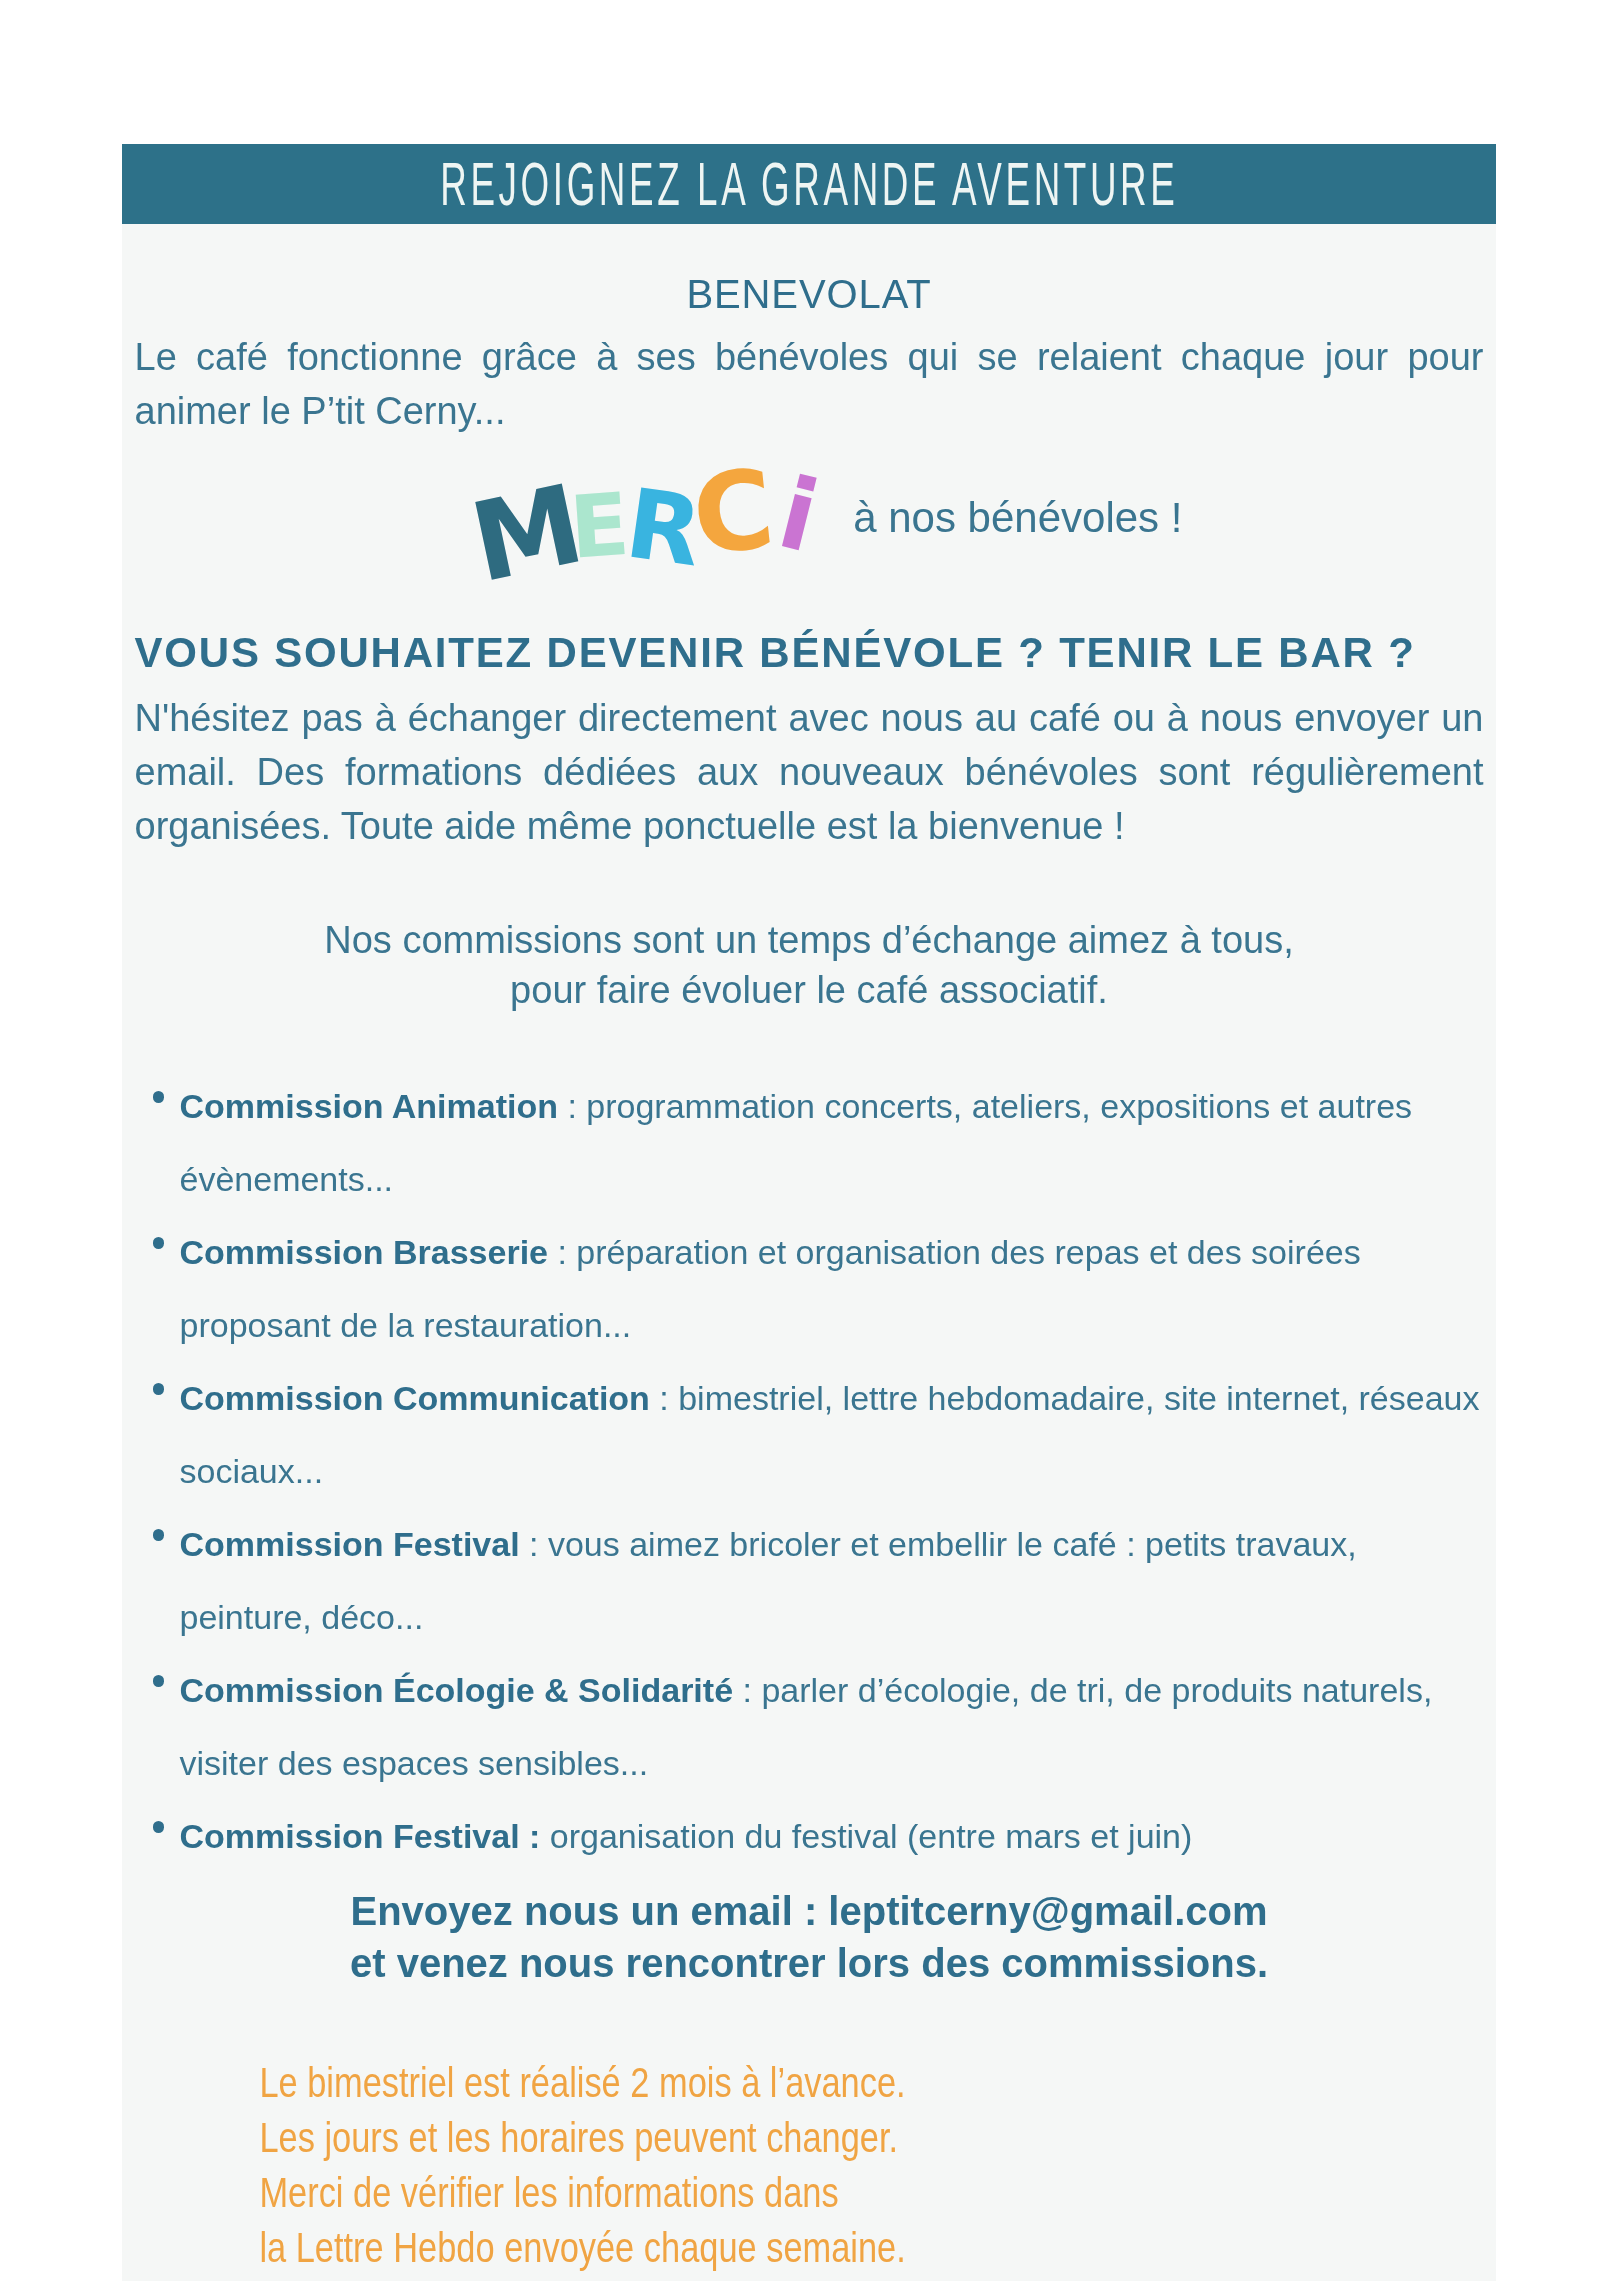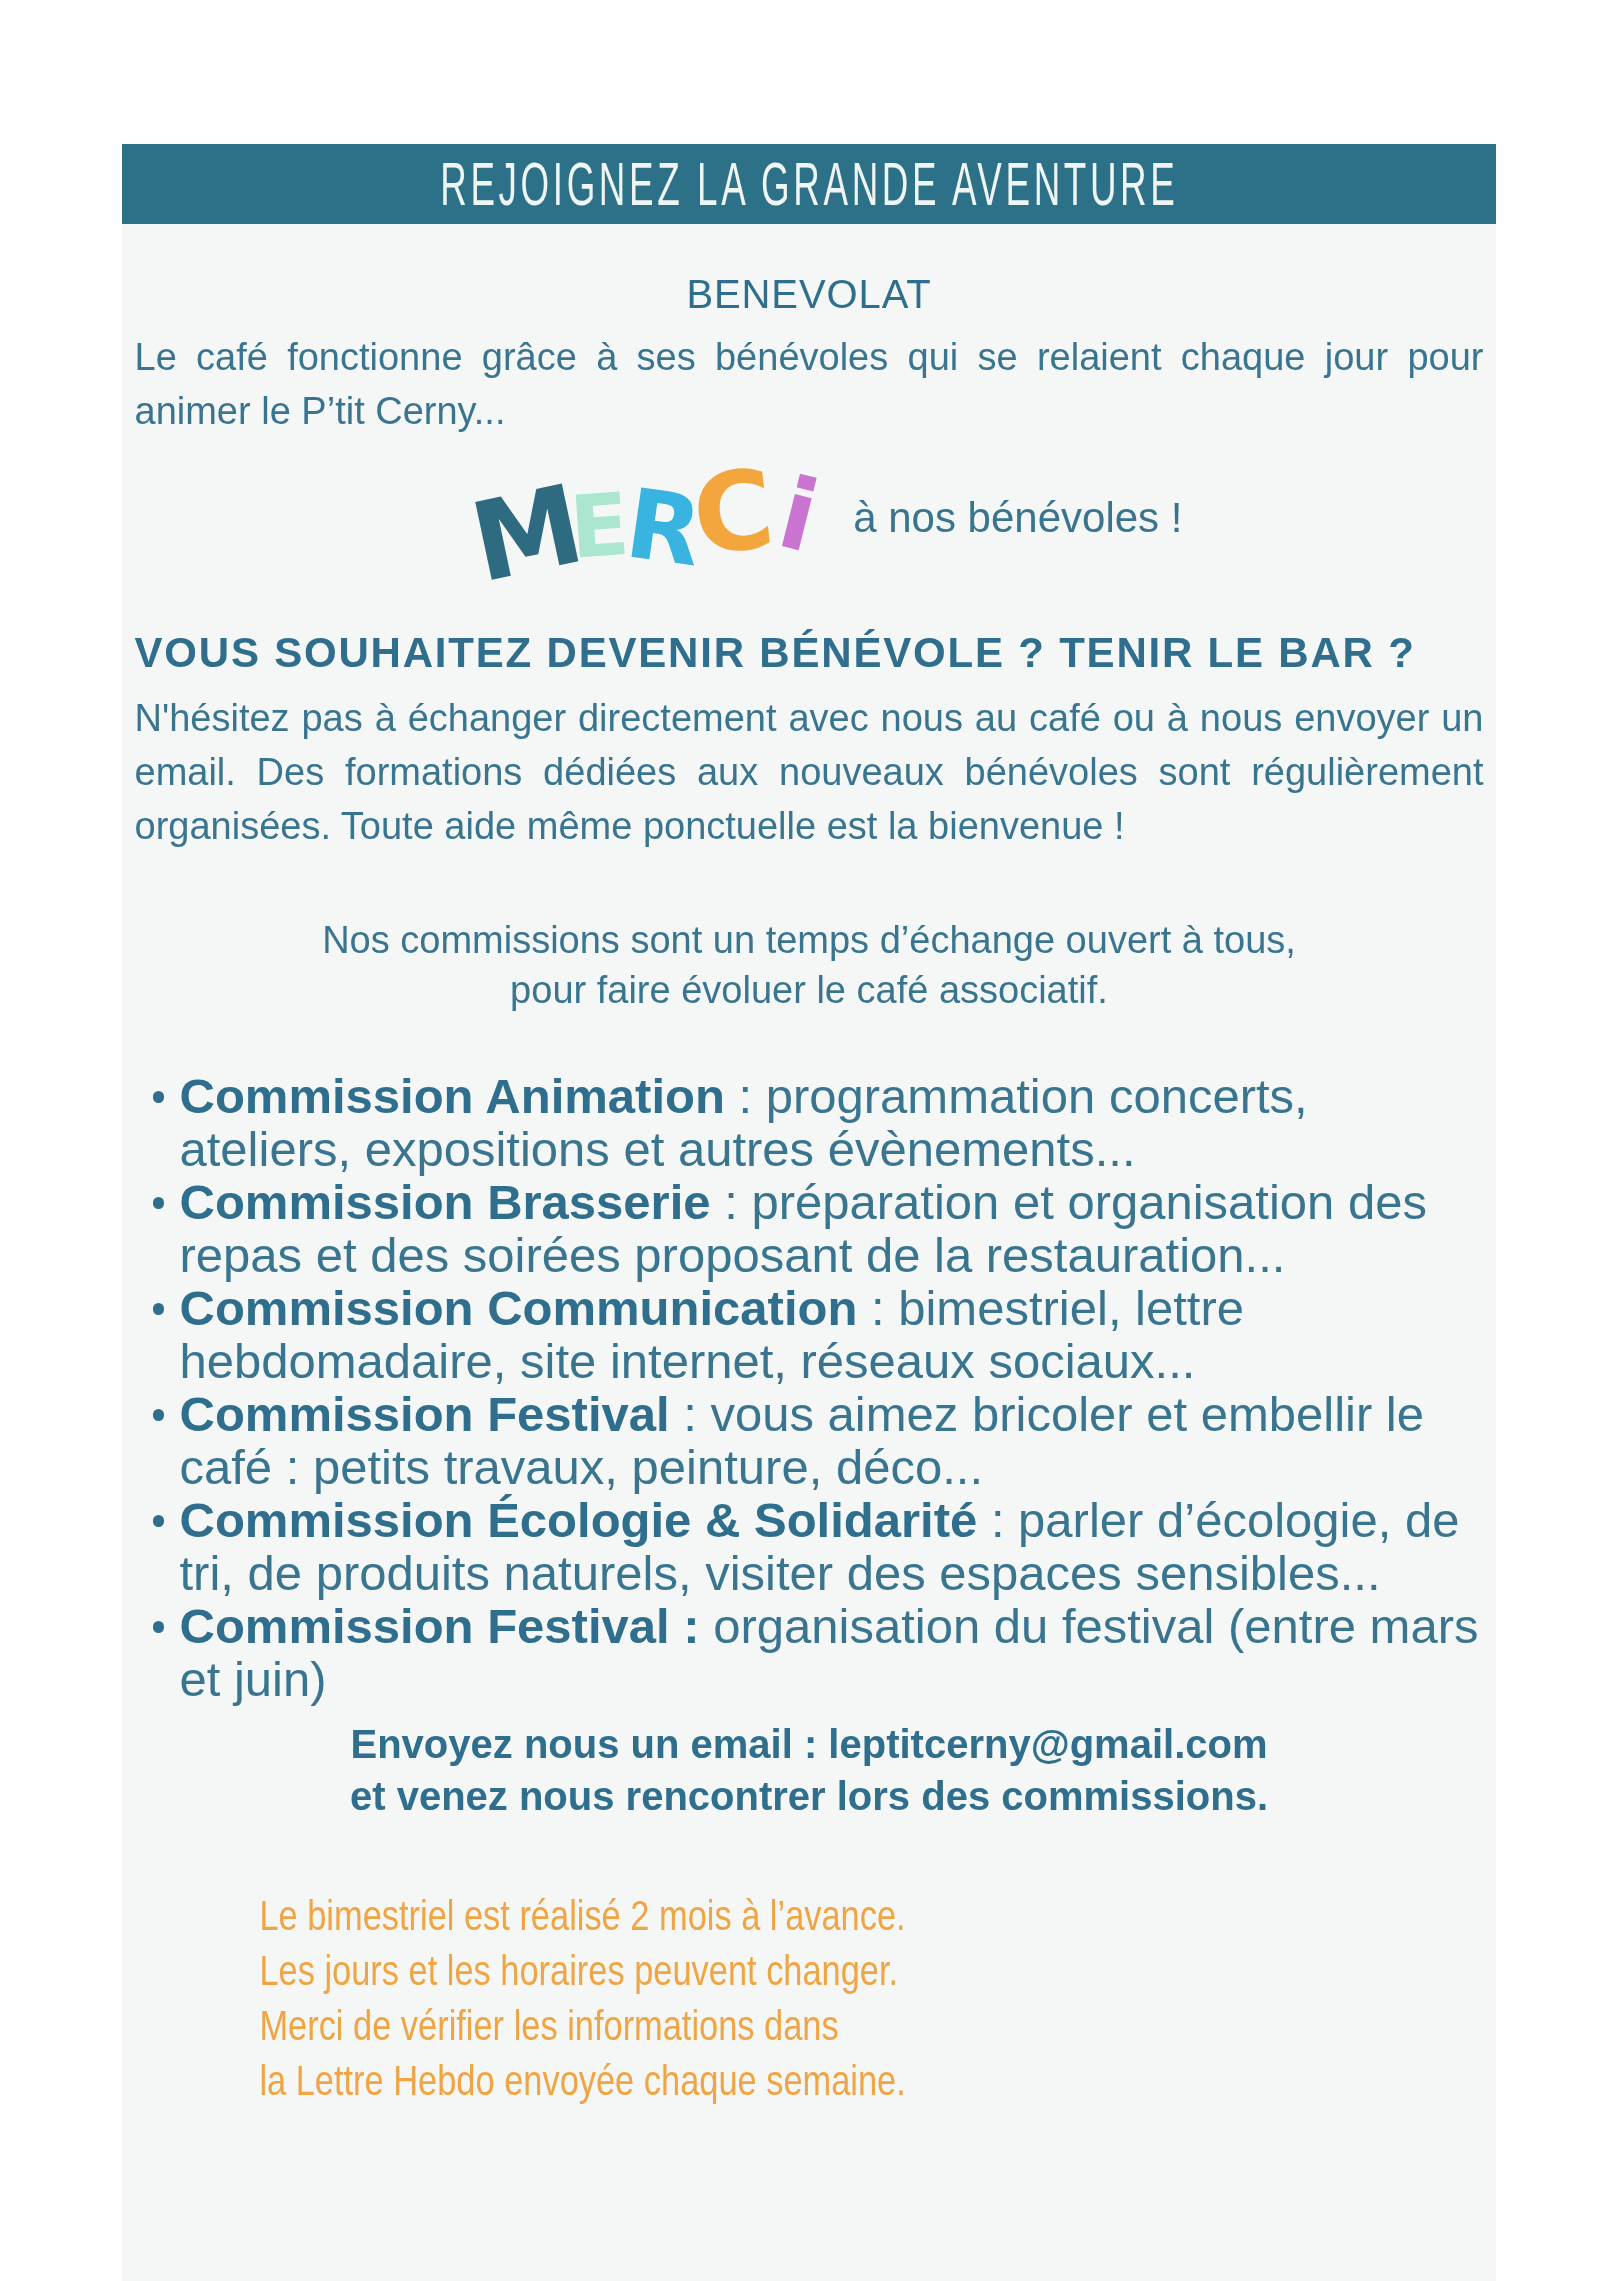--- a/index.html
+++ b/index.html
@@ -98,22 +98,22 @@
     text-align:center;
     color:#3a7590;
     font-size:38px;
     line-height:50px;
   }
   .commission-list{
     list-style:none;
     margin:55px 12.5px 0 12.5px;
     padding:0;
     color:#3a7590;
-    font-size:49px;
-    line-height:53px;
+    font-size:34px;
+    line-height:73px;
   }
   .commission-item{
     position:relative;
     padding-left:45px;
     text-align:left;
   }
   .commission-item .dot{
     position:absolute;
     left:18px;top:21.4px;
     width:11.6px;height:11.6px;
@@ -168,21 +168,21 @@
         <span class="ml ml-i">i</span>
       </div>
       <span class="merci-caption">à nos bénévoles !</span>
     </div>
 
     <h3 class="volunteer-heading">VOUS SOUHAITEZ DEVENIR BÉNÉVOLE ? TENIR LE BAR ?</h3>
 
     <p class="para justify">N'hésitez pas à échanger directement avec nous au café ou à nous envoyer un email. Des formations dédiées aux nouveaux bénévoles sont régulièrement organisées. Toute aide même ponctuelle est la bienvenue !</p>
 
     <div class="commissions-intro">
-      <div>Nos commissions sont un temps d’échange ouvert à tous,</div>
+      <div>Nos commissions sont un temps d’échange aimez à tous,</div>
       <div>pour faire évoluer le café associatif.</div>
     </div>
 
     <ul class="commission-list">
       <li class="commission-item">
         <span class="dot"></span><span class="cname">Commission Animation</span><span class="cdesc"> : programmation concerts, ateliers, expositions et autres évènements...</span>
       </li>
       <li class="commission-item">
         <span class="dot"></span><span class="cname">Commission Brasserie</span><span class="cdesc"> : préparation et organisation des repas et des soirées proposant de la restauration...</span>
       </li>

